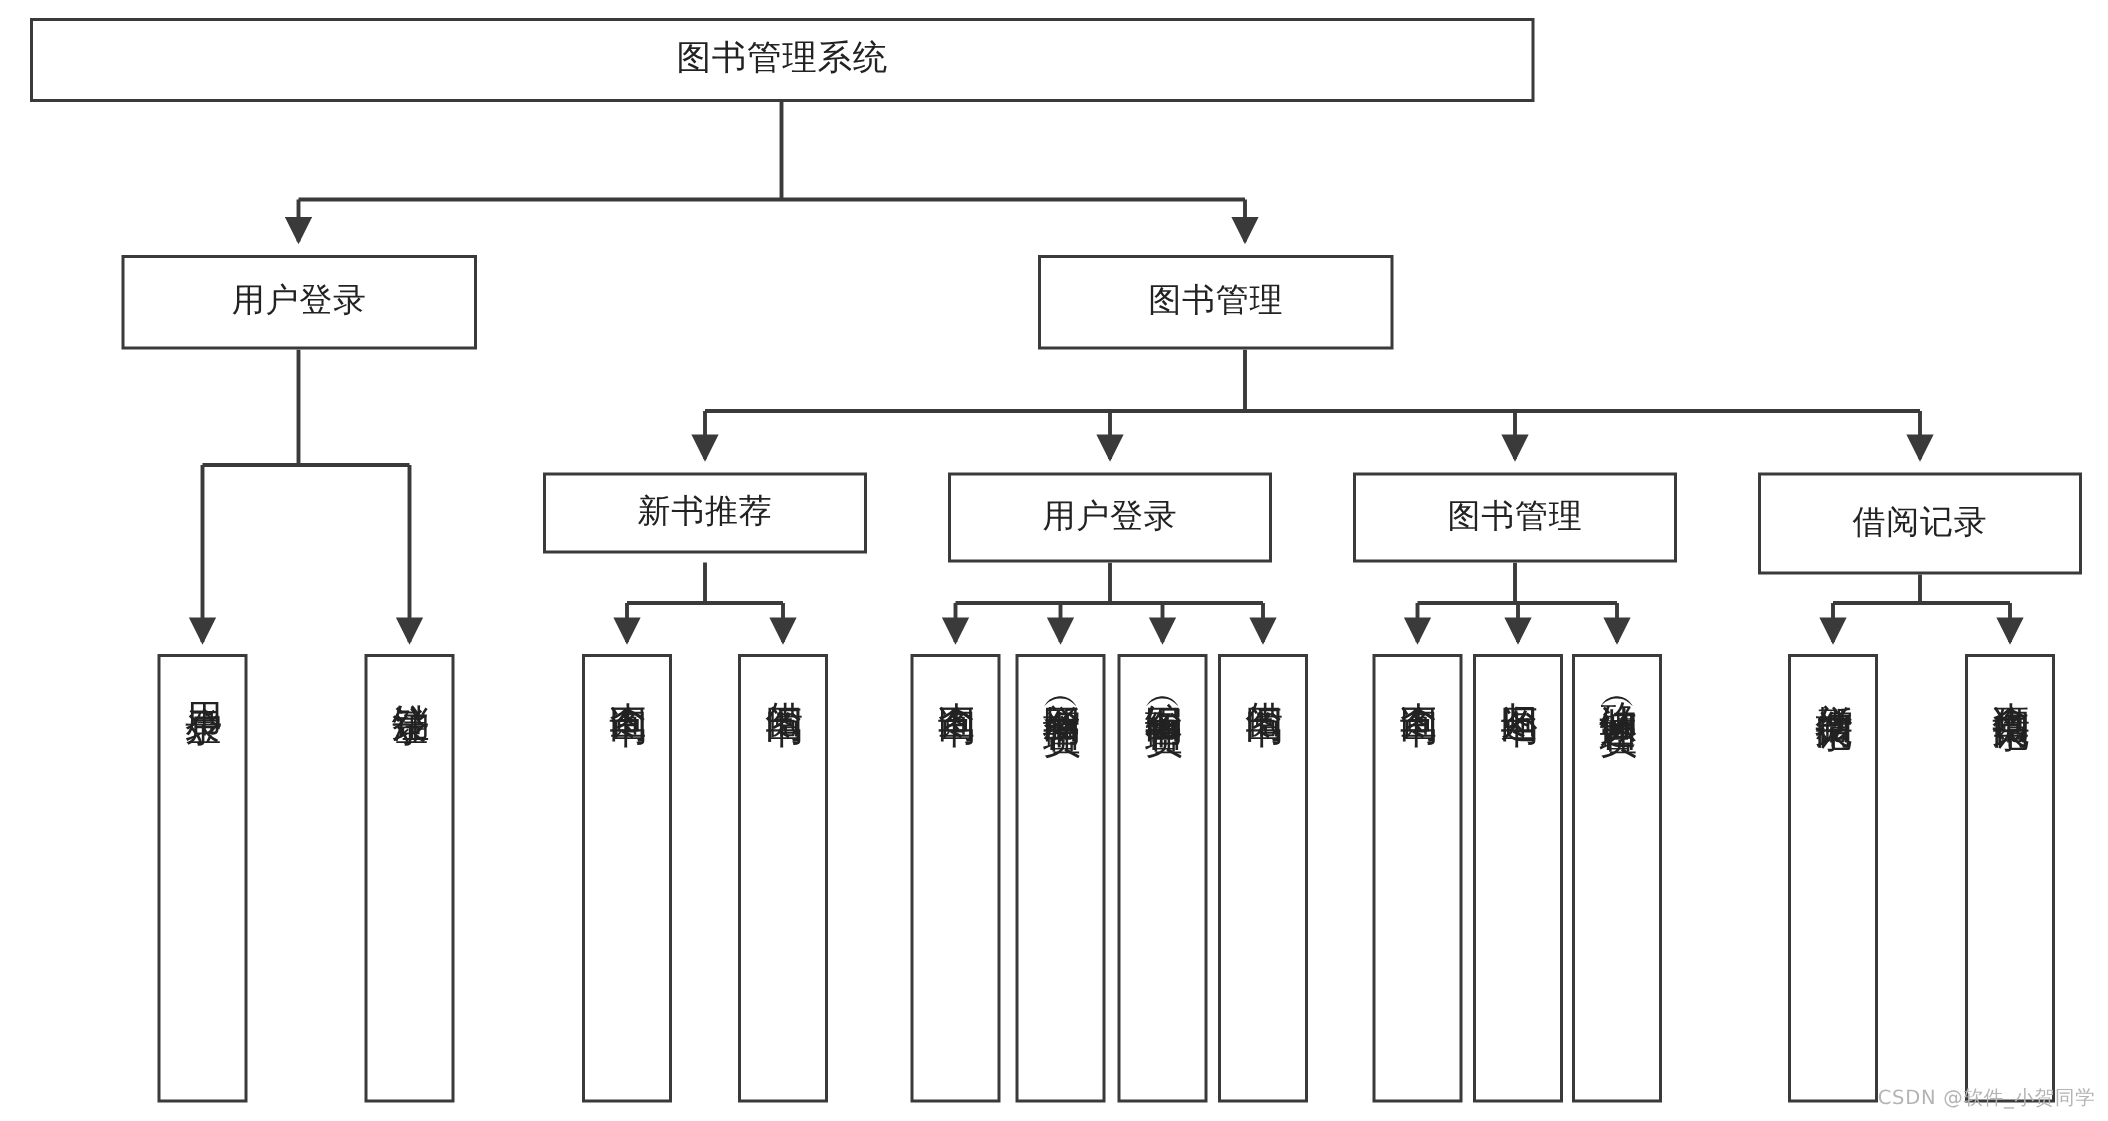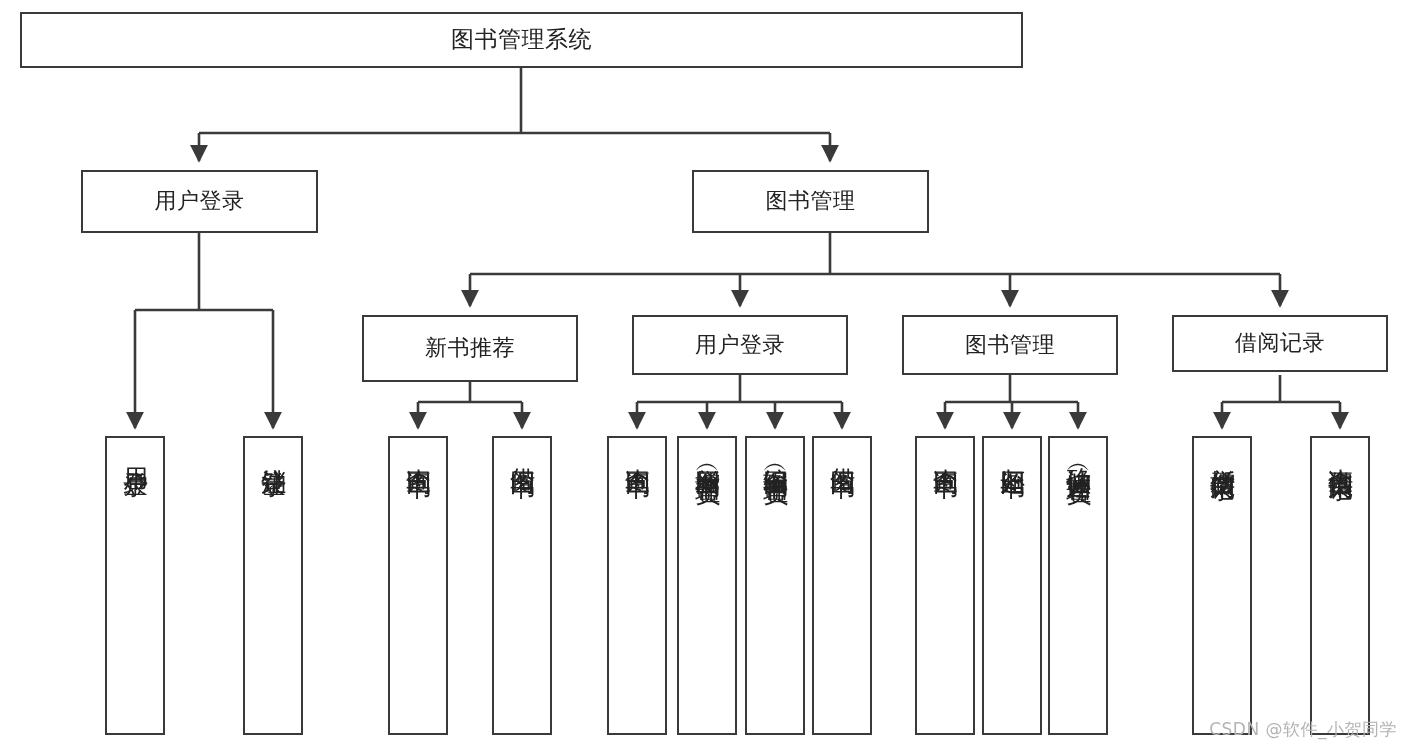--- a/index.html
+++ b/index.html
@@ -62,21 +62,21 @@
     text-orientation: upright;
     font-size: 25px;
     line-height: 1.06;
     letter-spacing: 2px;
     white-space: nowrap;
   }
   #watermark {
     position: absolute;
     right: 8px;
     bottom: 6px;
-    font-size: 17px;
+    font-size: 13px;
     color: #b4b4b4;
     letter-spacing: 0.5px;
     z-index: 5;
     white-space: nowrap;
     font-family: "DejaVu Sans", "Liberation Sans", sans-serif;
   }
 </style>
 </head>
 <body>
 
@@ -152,30 +152,30 @@
     <span class="node-label">图书管理系统</span>
   </div>
 
   <div class="node horizontal" style="left:81px; top:170px; width:237px; height:63px;">
     <span class="node-label">用户登录</span>
   </div>
   <div class="node horizontal" style="left:692px; top:170px; width:237px; height:63px;">
     <span class="node-label">图书管理</span>
   </div>
 
-  <div class="node horizontal" style="left:362px; top:315px; width:216px; height:67px;">
+  <div class="node horizontal" style="left:362px; top:315px; width:216px; height:54px;">
     <span class="node-label">新书推荐</span>
   </div>
   <div class="node horizontal" style="left:632px; top:315px; width:216px; height:60px;">
     <span class="node-label">用户登录</span>
   </div>
   <div class="node horizontal" style="left:902px; top:315px; width:216px; height:60px;">
     <span class="node-label">图书管理</span>
   </div>
-  <div class="node horizontal" style="left:1172px; top:315px; width:216px; height:57px;">
+  <div class="node horizontal" style="left:1172px; top:315px; width:216px; height:68px;">
     <span class="node-label">借阅记录</span>
   </div>
 
   <div class="node vertical" style="left:105px; top:436px; width:60px; height:299px;">
     <span class="node-label">用户登录</span>
   </div>
   <div class="node vertical" style="left:243px; top:436px; width:60px; height:299px;">
     <span class="node-label">注销登录</span>
   </div>
 

